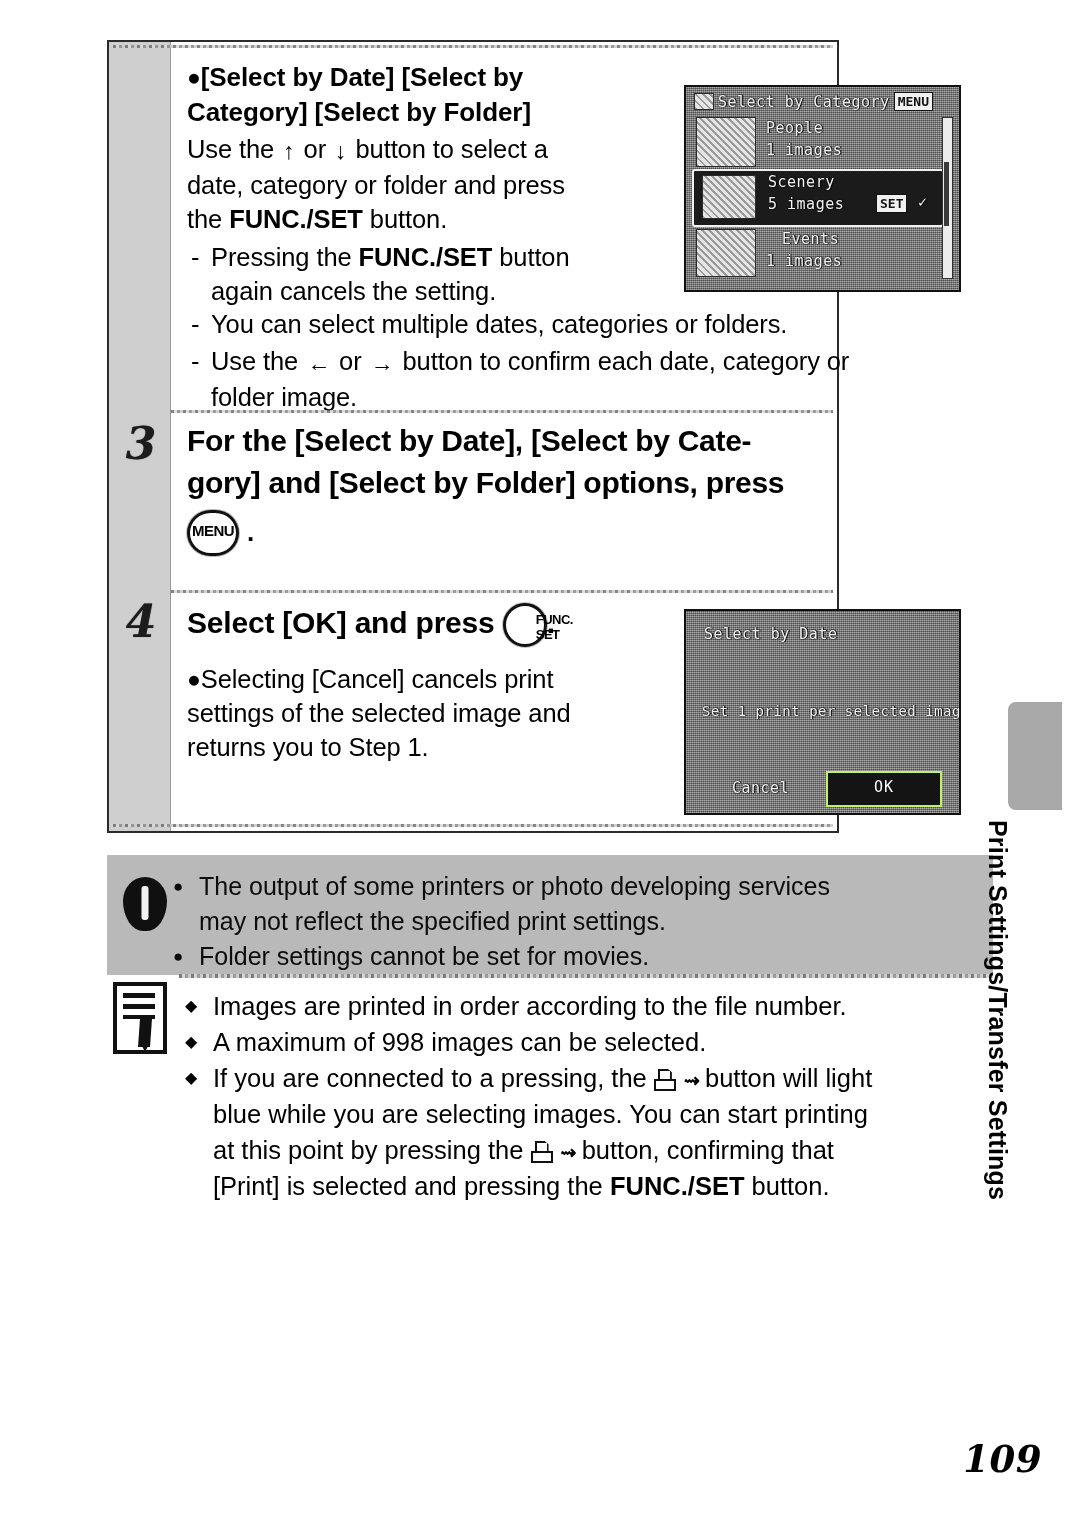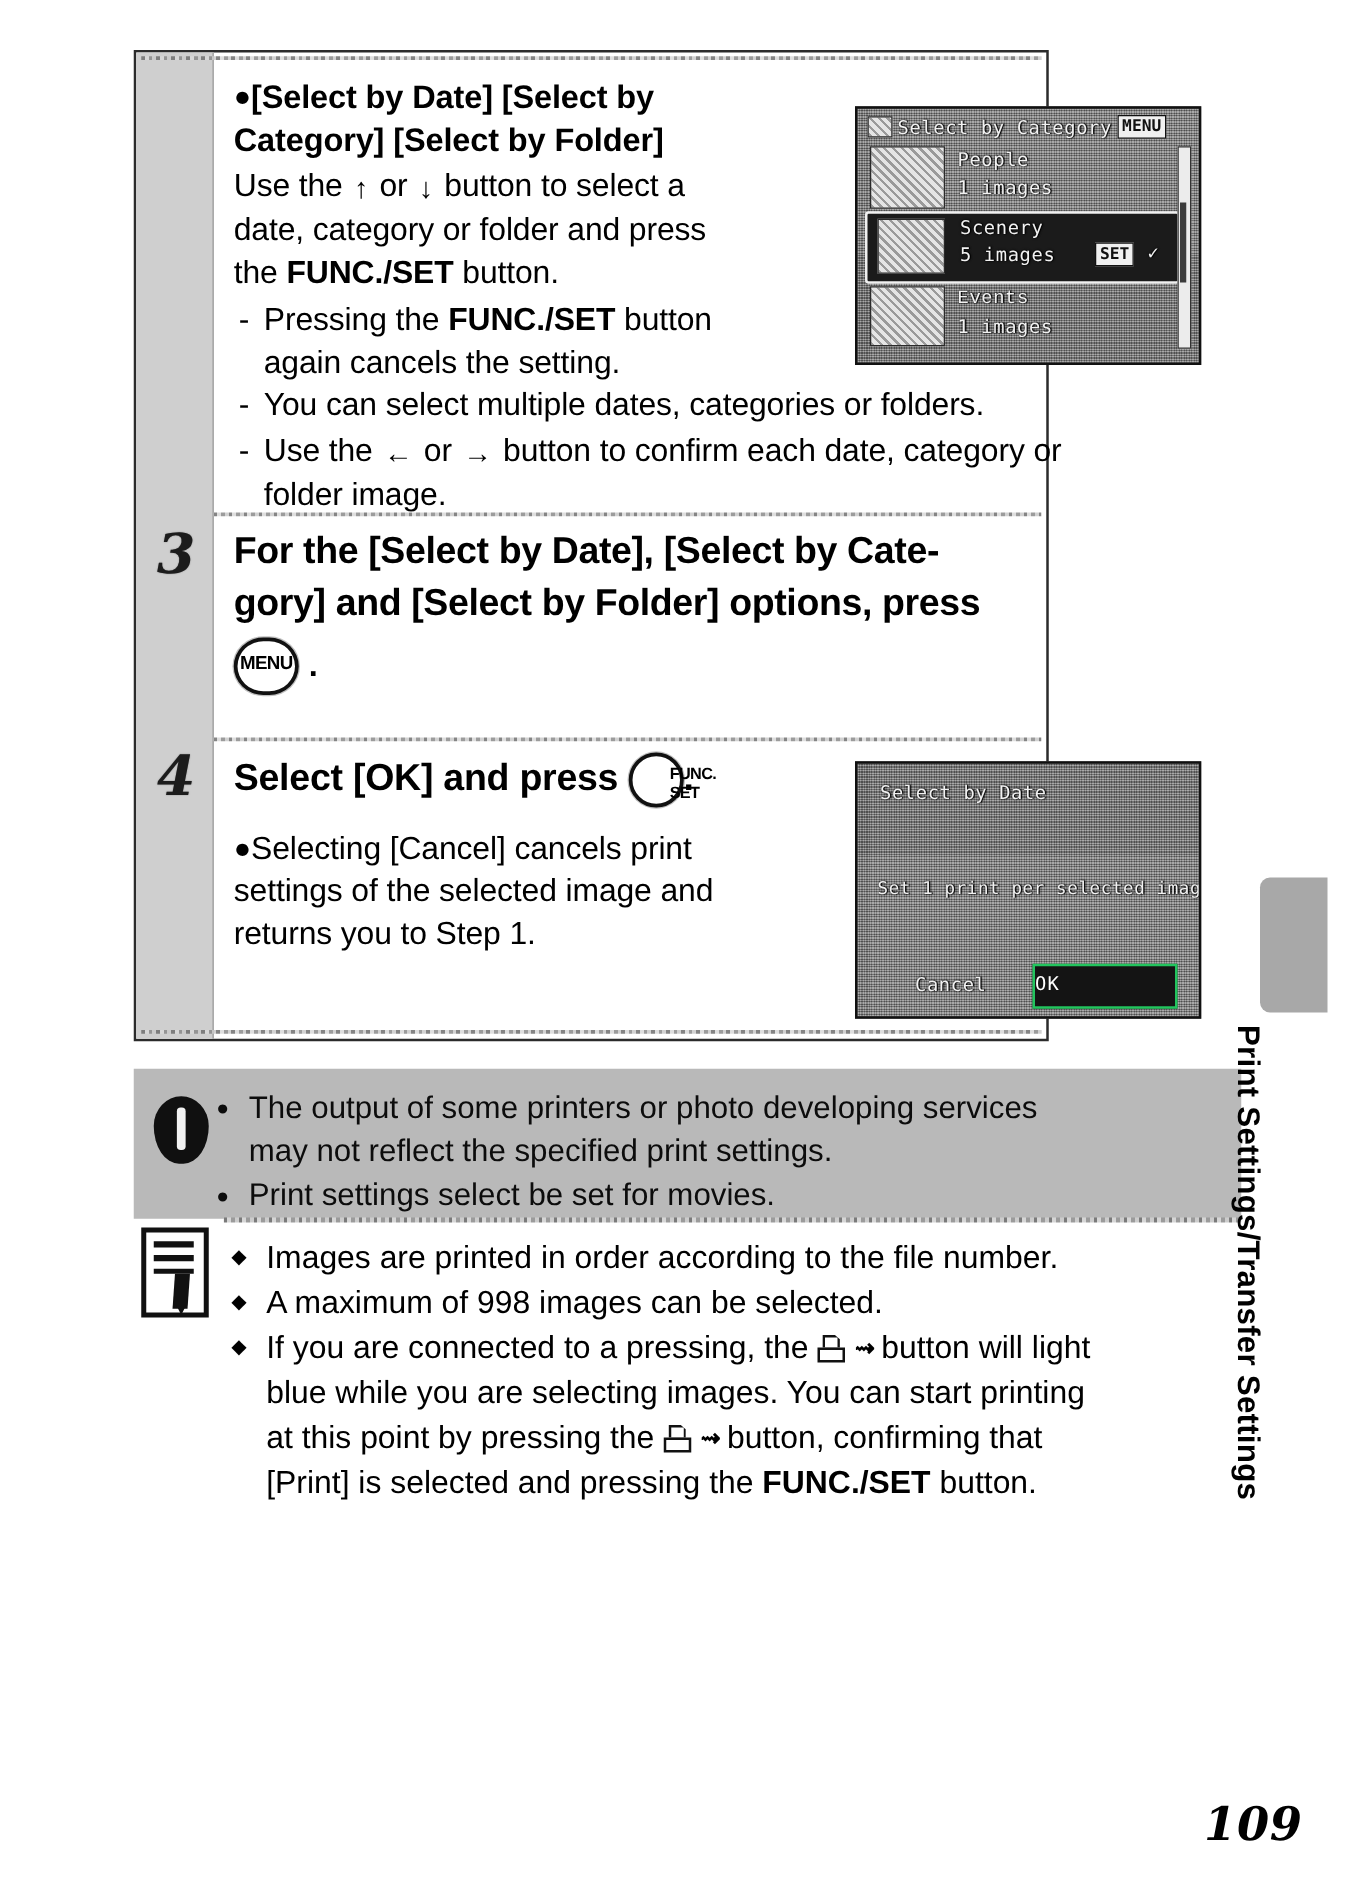--- a/index.html
+++ b/index.html
@@ -171,24 +171,25 @@
     position:absolute;
     background:#ececec;
     border:1px solid #333;
   }
   .scrollthumb{
     position:absolute;background:#3b3b3b;
   }
   .okbtn{
     position:absolute;
     background:#141414;
-    border:2px solid #22c55e;
+    border:2px solid #bef264;
     color:#fff;
     font-family:"DejaVu Sans Mono", monospace;
     font-size:15px;
+    text-align:center;
     line-height:28px;
     letter-spacing:1px;
   }
 
   
   .warn-box{
     position:absolute;
     left:107px;top:855px;width:886px;height:120px;
     background:#b9b9b9;
     box-sizing:border-box;
@@ -360,21 +361,21 @@
       <div class="lcd-txt" style="left:80px;top:54px;">1 images</div>
 
       <div class="lcd-row-hl" style="left:6px;top:82px;width:248px;height:54px;"></div>
       <div class="thumb" style="left:16px;top:88px;width:52px;height:42px;"></div>
       <div class="lcd-txt" style="left:82px;top:86px;">Scenery</div>
       <div class="lcd-txt" style="left:82px;top:108px;">5 images</div>
       <div class="badge" style="left:190px;top:107px;">SET</div>
       <div class="lcd-txt" style="left:232px;top:106px;font-weight:bold;">✓</div>
 
       <div class="thumb" style="left:10px;top:142px;width:58px;height:46px;"></div>
-      <div class="lcd-txt" style="left:80px;top:143px;font-family:Liberation Mono, monospace;">Events</div>
+      <div class="lcd-txt" style="left:96px;top:143px;">Events</div>
       <div class="lcd-txt" style="left:80px;top:165px;">1 images</div>
 
       <div class="scrollbar" style="right:6px;top:30px;width:9px;height:160px;">
         <div class="scrollthumb" style="left:1px;top:44px;width:5px;height:64px;"></div>
       </div>
     </div>
 
     <div class="sep s1"></div>
 
     <div class="step-num" style="top:380px;">3</div>
@@ -416,21 +417,21 @@
 
   <div class="warn-box grain">
     <div class="warn-icon"></div>
     <div class="warn-list">
       <ul>
         <li>
           <span>The output of some printers or photo developing services</span><br>
           <span>may not reflect the specified print settings.</span>
         </li>
         <li>
-          <span>Print settings select be set for movies.</span>
+          <span>Folder settings cannot be set for movies.</span>
         </li>
       </ul>
     </div>
   </div>
 
   <div class="note-box">
     <div class="note-top-rule"></div>
     <div class="note-icon">
       <i style="left:6px;top:7px;width:32px;height:5px;"></i>
       <i style="left:6px;top:18px;width:32px;height:5px;"></i>

